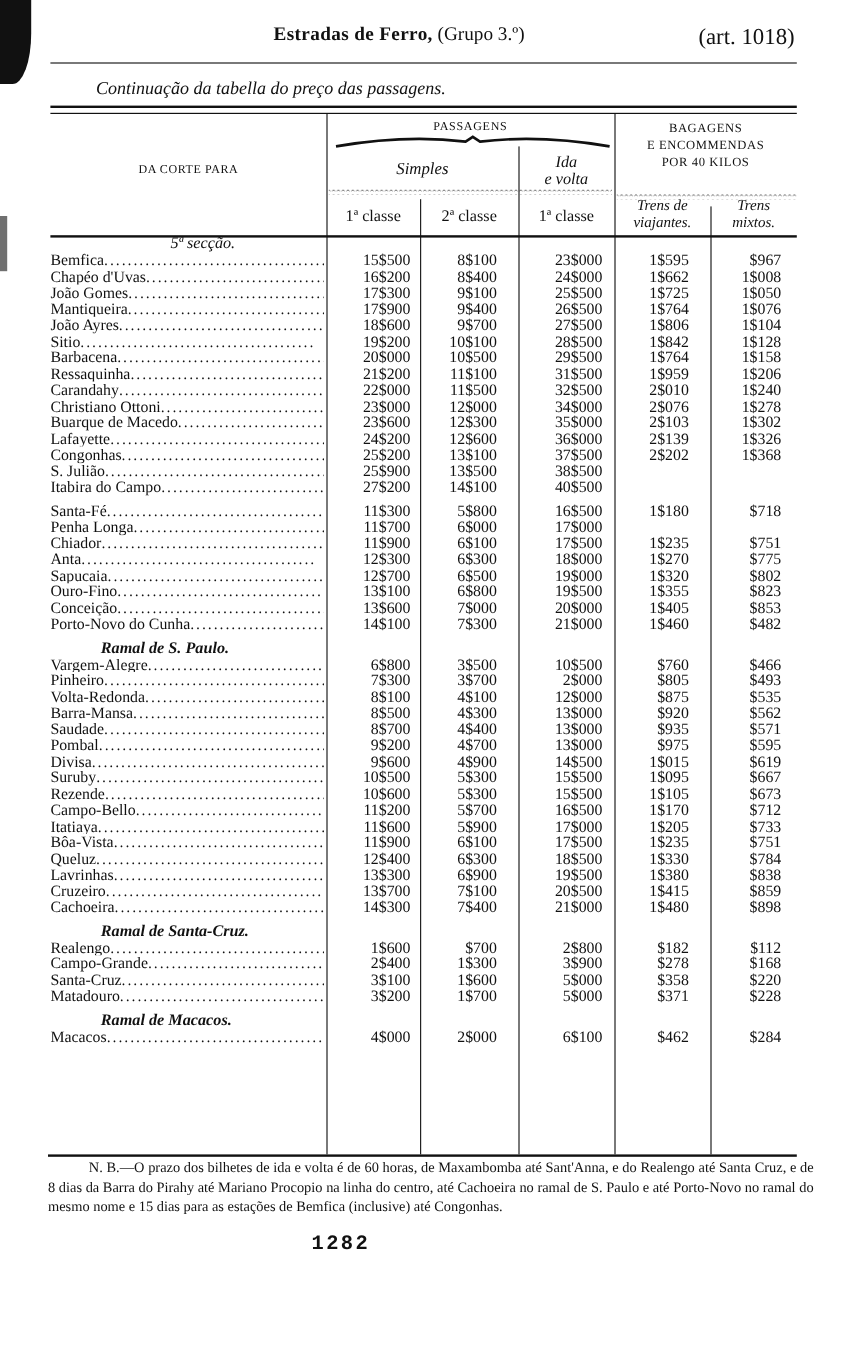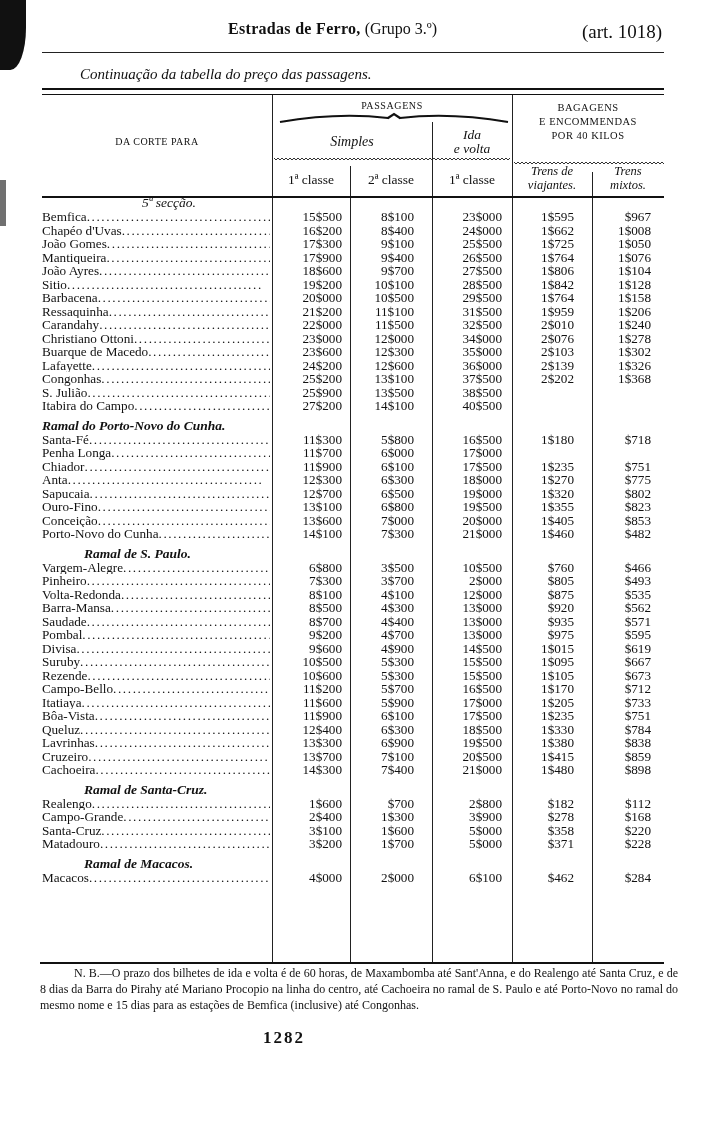--- a/index.html
+++ b/index.html
@@ -23,21 +23,21 @@
   .row .name .dots { letter-spacing:1.6px; }
   .row .c { position:absolute; text-align:right; font-family:"Liberation Serif",serif; }
   .c1 { left:232px; width:68px; } .c2 { left:310px; width:62px; } .c3 { left:392px; width:68px; }
   .c4 { left:472px; width:60px; } .c5 { left:552px; width:57px; }
   .section { position:relative; height:14px; font-family:"Liberation Serif",serif; font-style:italic; font-weight:bold; font-size:13.5px; line-height:14px; }
   .section.plain { font-weight:normal; }
   .gap { height:6px; }
   .rule4 { position:absolute; left:40px; top:962px; width:624px; border-top:2px solid #111; }
   .note { position:absolute; left:40px; top:965px; width:638px; font-family:"Liberation Serif",serif; font-size:12px; line-height:16px; text-align:justify; }
   .note p { margin:0; text-indent:34px; }
-  .pagenum { position:absolute; left:0; width:568px; top:1028px; text-align:center; font-family:Liberation Serif, serif; font-weight:bold; font-size:17px; letter-spacing:2px; }
+  .pagenum { position:absolute; left:0; width:568px; top:1028px; text-align:center; font-family:Liberation Mono, monospace; font-weight:bold; font-size:17px; letter-spacing:2px; }
 </style>
 </head>
 <body>
 
 <div class="blot"></div>
 <div class="blot2"></div>
 
 <div class="running-head">
   <span class="rh-title"><b>Estradas de Ferro,</b> <span>(Grupo 3.º)</span></span>
   <span class="rh-art">(art. 1018)</span>
@@ -193,21 +193,20 @@
       </div>
     <div class="row">
         <span class="name"><span>Itabira do Campo</span><span class="dots">........................................</span></span>
         <span class="c c1">27$200</span>
         <span class="c c2">14$100</span>
         <span class="c c3">40$500</span>
         <span class="c c4"></span>
         <span class="c c5"></span>
       </div>
     <div class="gap"></div>
-    <div class="section" style="padding-left:0px">Ramal do Porto-Novo do Cunha.</div>
     <div class="row">
         <span class="name"><span>Santa-Fé</span><span class="dots">........................................</span></span>
         <span class="c c1">11$300</span>
         <span class="c c2">5$800</span>
         <span class="c c3">16$500</span>
         <span class="c c4">1$180</span>
         <span class="c c5">$718</span>
       </div>
     <div class="row">
         <span class="name"><span>Penha Longa</span><span class="dots">........................................</span></span>

